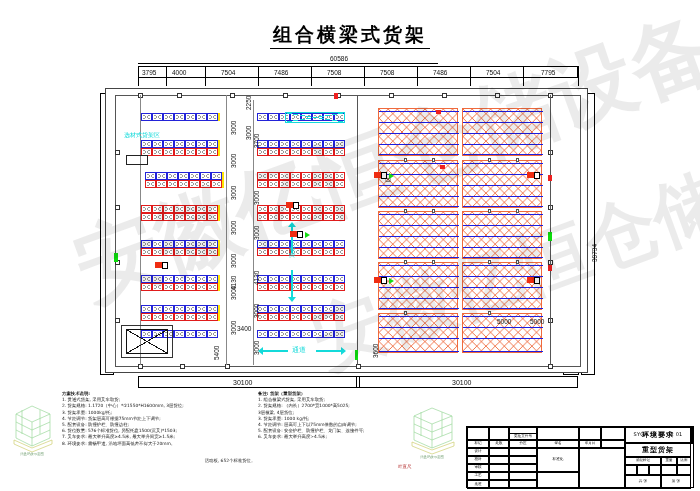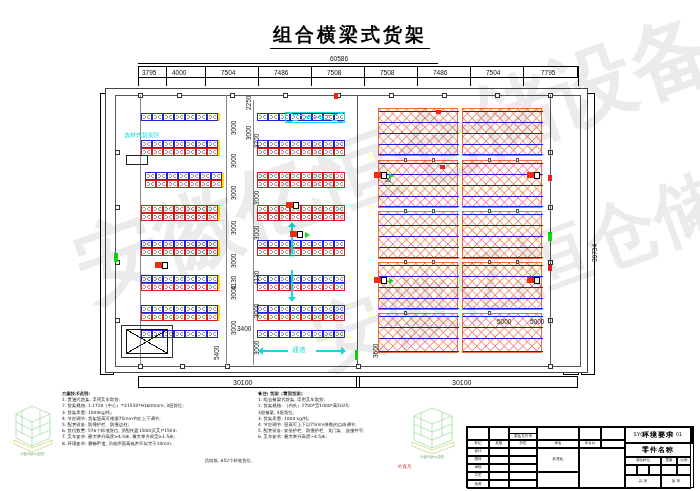--- a/index.html
+++ b/index.html
@@ -761,21 +761,21 @@
     <div class="c bd" style="left:42px;top:29px;width:28px;height:8px;"></div>
     <div class="c bd" style="left:42px;top:37px;width:28px;height:8px;"></div>
     <div class="c bd" style="left:42px;top:45px;width:28px;height:8px;"></div>
     <div class="c bd" style="left:42px;top:53px;width:28px;height:9px;"></div>
     <div class="c bd" style="left:70px;top:21px;width:42px;height:24px;font-size:3.6px;">标准化</div>
     <div class="c bd" style="left:70px;top:45px;width:42px;height:17px;"></div>
     <div class="c bd" style="left:112px;top:21px;width:46px;height:41px;"></div>
 
     <div class="c bd tb-big" style="left:158px;top:0;width:66px;height:16px;">环境要求</div>
     <div class="c bd tb-num" style="left:224px;top:0;width:0;height:16px;"></div>
-    <div class="c bd tb-big" style="left:158px;top:16px;width:66px;height:14px;">零件名称</div>
+    <div class="c bd tb-big" style="left:158px;top:16px;width:66px;height:14px;">重型货架</div>
     <div class="c bd" style="left:158px;top:30px;width:36px;height:8px;font-size:3.4px;">阶段标记</div>
     <div class="c bd" style="left:194px;top:30px;width:16px;height:8px;font-size:3.4px;">重量</div>
     <div class="c bd" style="left:210px;top:30px;width:14px;height:8px;font-size:3.4px;">比例</div>
     <div class="c bd" style="left:158px;top:38px;width:12px;height:10px;"></div>
     <div class="c bd" style="left:170px;top:38px;width:12px;height:10px;"></div>
     <div class="c bd" style="left:182px;top:38px;width:12px;height:10px;"></div>
     <div class="c bd" style="left:194px;top:38px;width:16px;height:10px;"></div>
     <div class="c bd" style="left:210px;top:38px;width:14px;height:10px;"></div>
     <div class="c bd" style="left:158px;top:48px;width:36px;height:14px;font-size:3.6px;">共 张</div>
     <div class="c bd" style="left:194px;top:48px;width:30px;height:14px;font-size:3.6px;">第 张</div>

